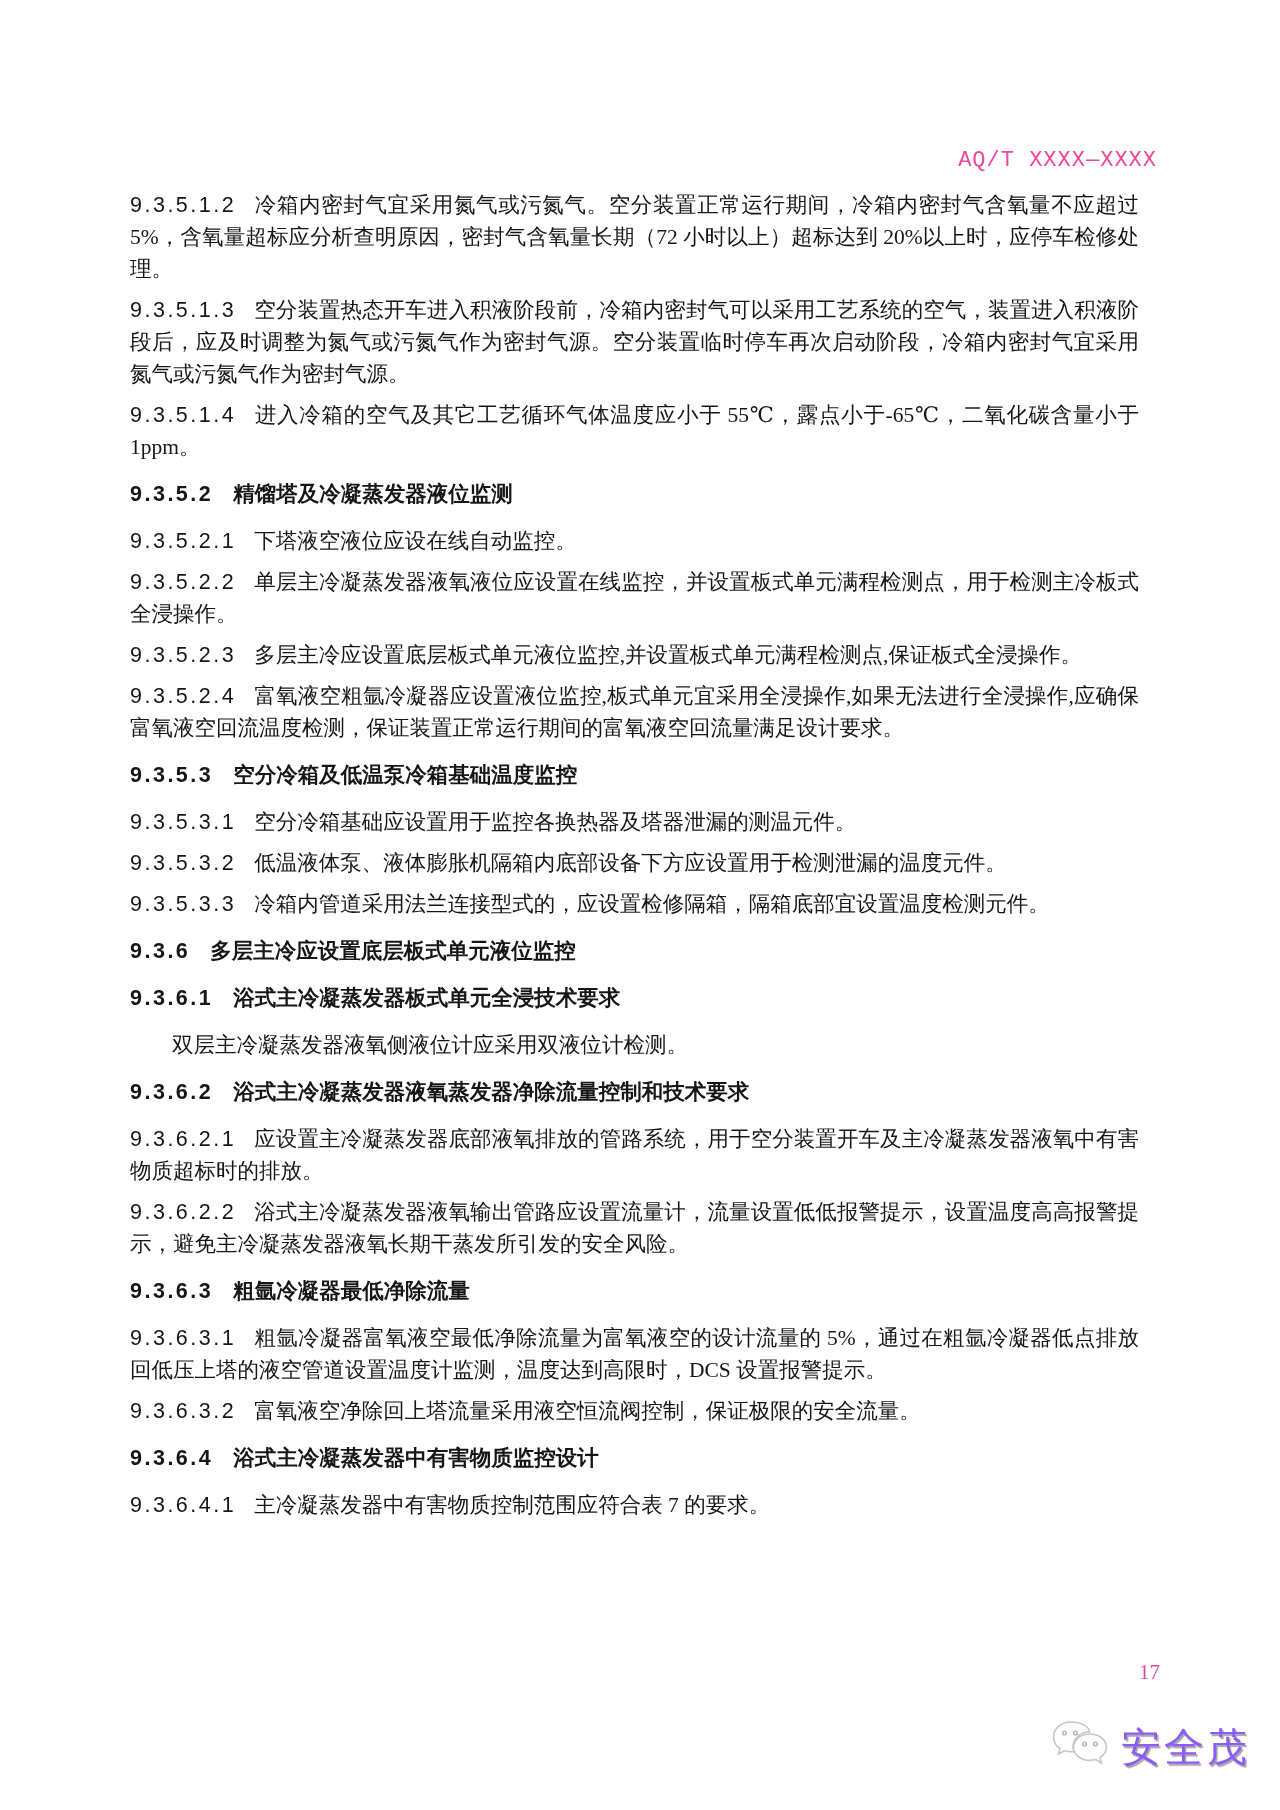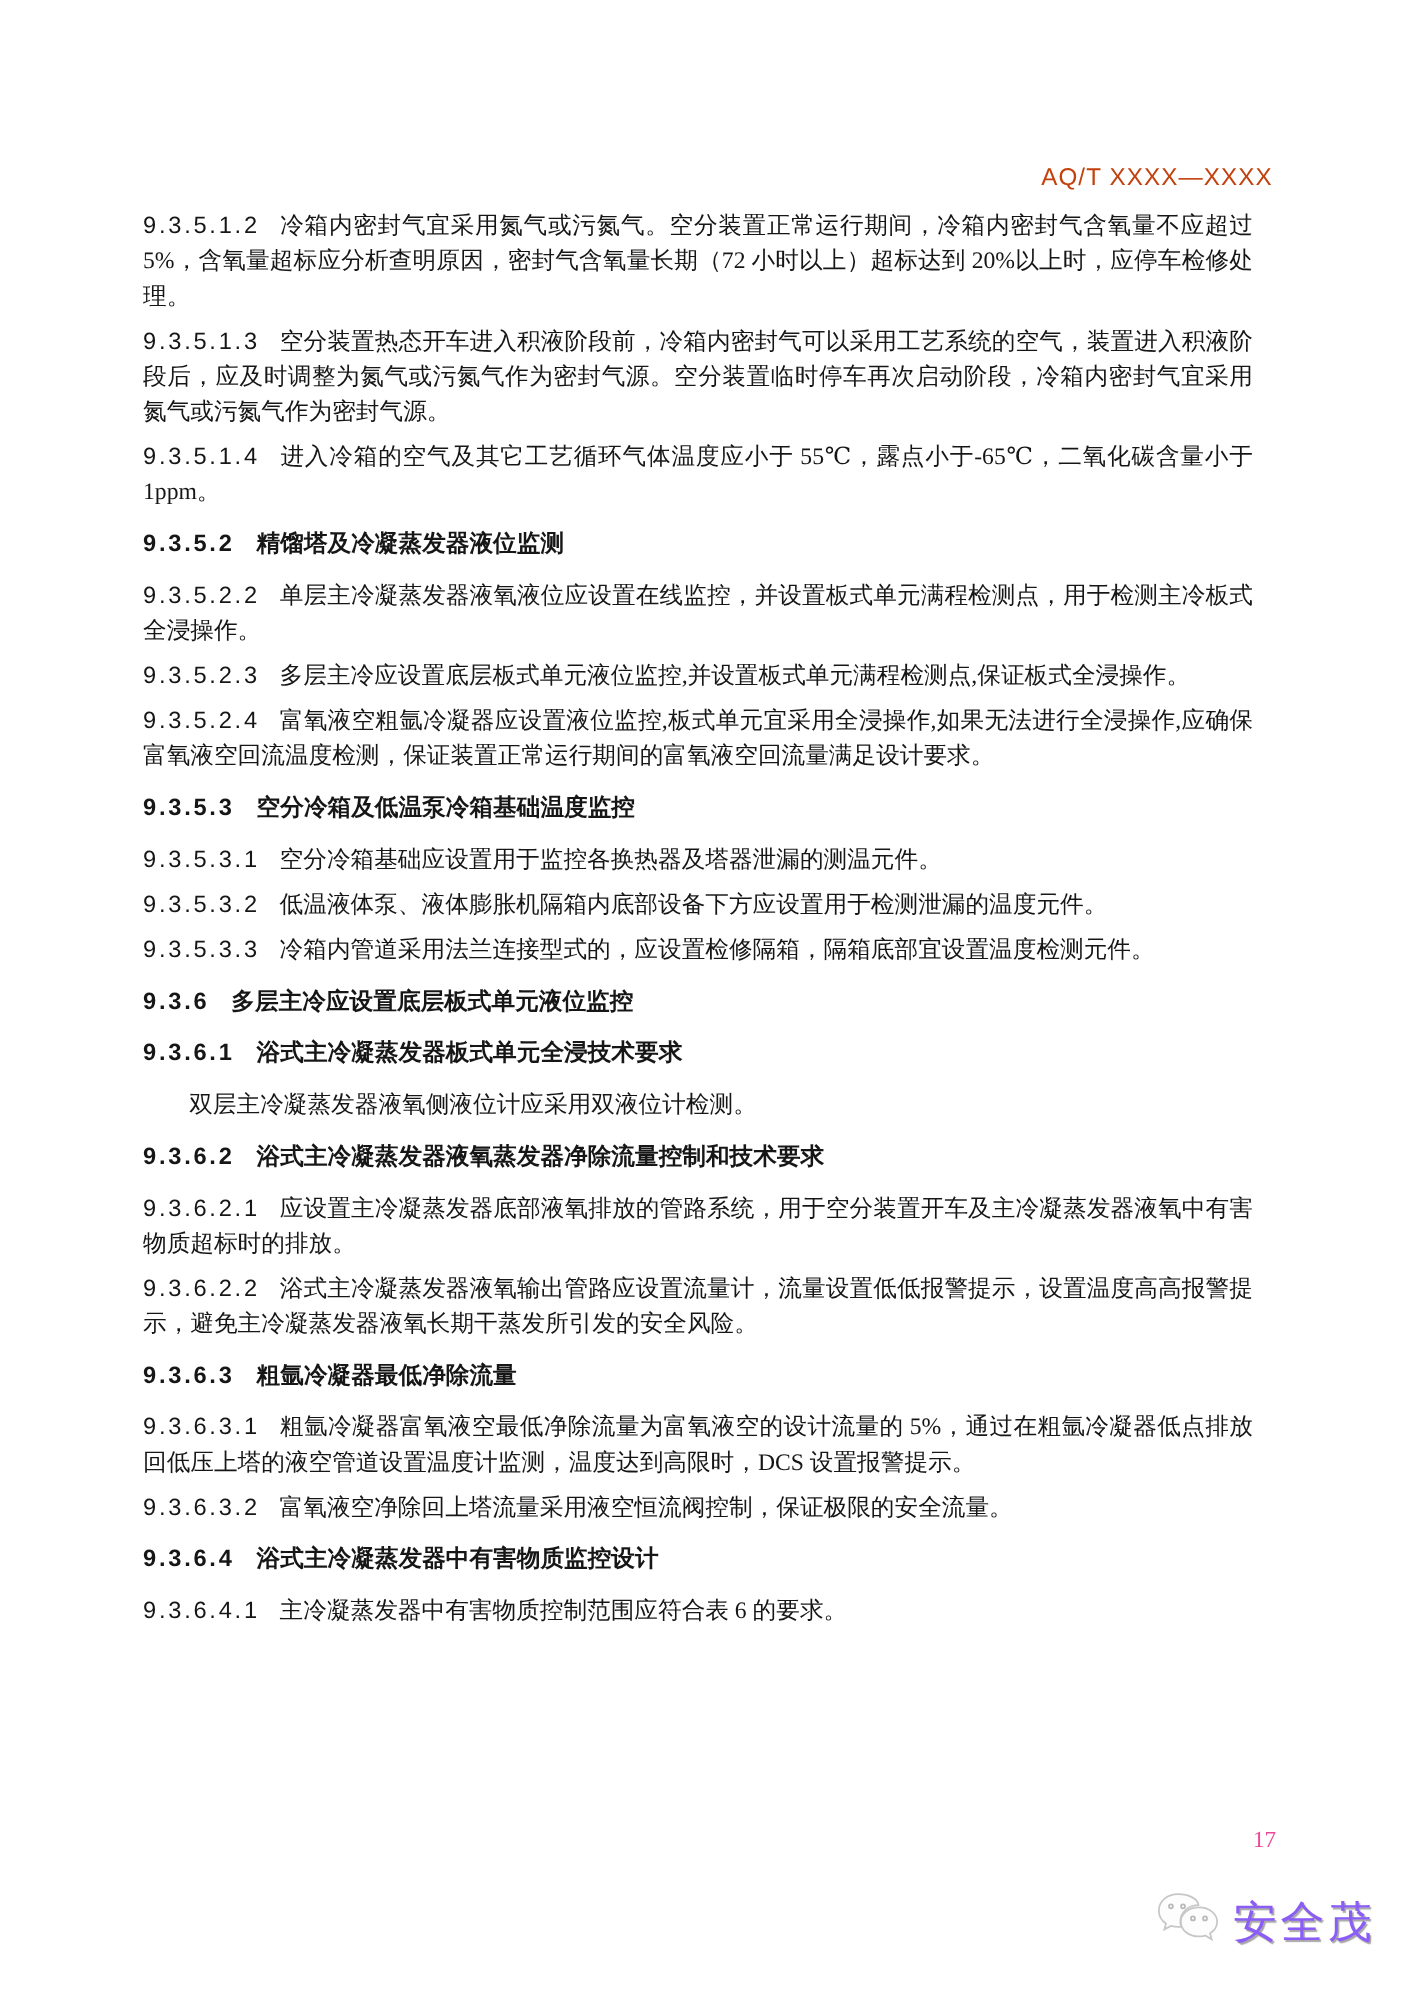--- a/index.html
+++ b/index.html
@@ -9,25 +9,25 @@
     position: relative;
     font-family: "Liberation Serif", "DejaVu Serif", serif;
     color: #161616;
     overflow: hidden;
   }
 
   .doc-header {
     position: absolute;
     top: 148px; left: 0; right: 123px;
     text-align: right;
-    font-family: Liberation Sans, sans-serif;
+    font-family: Liberation Mono, monospace;
     font-size: 22px;
     font-weight: 500;
     letter-spacing: 1px;
-    color: #c2410c;
+    color: #ec4899;
     padding-left: 48px;
   }
 
   main {
     position: absolute;
     top: 180px; left: 130px;
     width: 1026px;
   }
 
   .item {
@@ -81,38 +81,39 @@
 <body>
 
 <header class="doc-header">AQ/T XXXX—XXXX</header>
 
 <main>
   <div id="clause-list">
       <div class="item para"><span class="num">9.3.5.1.2</span><span class="txt">冷箱内密封气宜采用氮气或污氮气。空分装置正常运行期间，冷箱内密封气含氧量不应超过 5%，含氧量超标应分析查明原因，密封气含氧量长期（72 小时以上）超标达到 20%以上时，应停车检修处理。</span></div>
       <div class="item para"><span class="num">9.3.5.1.3</span><span class="txt">空分装置热态开车进入积液阶段前，冷箱内密封气可以采用工艺系统的空气，装置进入积液阶段后，应及时调整为氮气或污氮气作为密封气源。空分装置临时停车再次启动阶段，冷箱内密封气宜采用氮气或污氮气作为密封气源。</span></div>
       <div class="item para"><span class="num">9.3.5.1.4</span><span class="txt">进入冷箱的空气及其它工艺循环气体温度应小于 55℃，露点小于-65℃，二氧化碳含量小于 1ppm。</span></div>
       <div class="item heading"><span class="num">9.3.5.2</span><span class="txt">精馏塔及冷凝蒸发器液位监测</span></div>
+      <div class="item para"><span class="num">9.3.5.2.1</span><span class="txt">下塔液空液位应设在线自动监控。</span></div>
       <div class="item para"><span class="num">9.3.5.2.2</span><span class="txt">单层主冷凝蒸发器液氧液位应设置在线监控，并设置板式单元满程检测点，用于检测主冷板式全浸操作。</span></div>
       <div class="item para"><span class="num">9.3.5.2.3</span><span class="txt">多层主冷应设置底层板式单元液位监控,并设置板式单元满程检测点,保证板式全浸操作。</span></div>
       <div class="item para"><span class="num">9.3.5.2.4</span><span class="txt">富氧液空粗氩冷凝器应设置液位监控,板式单元宜采用全浸操作,如果无法进行全浸操作,应确保富氧液空回流温度检测，保证装置正常运行期间的富氧液空回流量满足设计要求。</span></div>
       <div class="item heading"><span class="num">9.3.5.3</span><span class="txt">空分冷箱及低温泵冷箱基础温度监控</span></div>
       <div class="item para"><span class="num">9.3.5.3.1</span><span class="txt">空分冷箱基础应设置用于监控各换热器及塔器泄漏的测温元件。</span></div>
       <div class="item para"><span class="num">9.3.5.3.2</span><span class="txt">低温液体泵、液体膨胀机隔箱内底部设备下方应设置用于检测泄漏的温度元件。</span></div>
       <div class="item para"><span class="num">9.3.5.3.3</span><span class="txt">冷箱内管道采用法兰连接型式的，应设置检修隔箱，隔箱底部宜设置温度检测元件。</span></div>
       <div class="item heading"><span class="num">9.3.6</span><span class="txt">多层主冷应设置底层板式单元液位监控</span></div>
       <div class="item heading"><span class="num">9.3.6.1</span><span class="txt">浴式主冷凝蒸发器板式单元全浸技术要求</span></div>
       <div class="item indent-para"><span class="txt">双层主冷凝蒸发器液氧侧液位计应采用双液位计检测。</span></div>
       <div class="item heading"><span class="num">9.3.6.2</span><span class="txt">浴式主冷凝蒸发器液氧蒸发器净除流量控制和技术要求</span></div>
       <div class="item para"><span class="num">9.3.6.2.1</span><span class="txt">应设置主冷凝蒸发器底部液氧排放的管路系统，用于空分装置开车及主冷凝蒸发器液氧中有害物质超标时的排放。</span></div>
       <div class="item para"><span class="num">9.3.6.2.2</span><span class="txt">浴式主冷凝蒸发器液氧输出管路应设置流量计，流量设置低低报警提示，设置温度高高报警提示，避免主冷凝蒸发器液氧长期干蒸发所引发的安全风险。</span></div>
       <div class="item heading"><span class="num">9.3.6.3</span><span class="txt">粗氩冷凝器最低净除流量</span></div>
       <div class="item para"><span class="num">9.3.6.3.1</span><span class="txt">粗氩冷凝器富氧液空最低净除流量为富氧液空的设计流量的 5%，通过在粗氩冷凝器低点排放回低压上塔的液空管道设置温度计监测，温度达到高限时，DCS 设置报警提示。</span></div>
       <div class="item para"><span class="num">9.3.6.3.2</span><span class="txt">富氧液空净除回上塔流量采用液空恒流阀控制，保证极限的安全流量。</span></div>
       <div class="item heading"><span class="num">9.3.6.4</span><span class="txt">浴式主冷凝蒸发器中有害物质监控设计</span></div>
-      <div class="item para"><span class="num">9.3.6.4.1</span><span class="txt">主冷凝蒸发器中有害物质控制范围应符合表 6 的要求。</span></div>
+      <div class="item para"><span class="num">9.3.6.4.1</span><span class="txt">主冷凝蒸发器中有害物质控制范围应符合表 7 的要求。</span></div>
     </div>
 </main>
 
 <div class="page-number">17</div>
 
 <div class="watermark">
   <span class="wechat-icon">
     <svg width="64" height="58" viewBox="0 0 64 58">
       <g fill="#fdfdfd" stroke="#c7c7c7" stroke-width="1.6">
         <path d="M22 4 C12 4 4.5 10.5 4.5 19 C4.5 24 7 28 11 30.6 L9.5 36 L15.5 32.8 C17.5 33.4 19.7 33.8 22 33.8 C23 33.8 24 33.7 25 33.6 C24.4 32.2 24 30.6 24 29 C24 20.4 31.6 14 40.5 14 C40.2 8.4 32 4 22 4 Z"></path>

